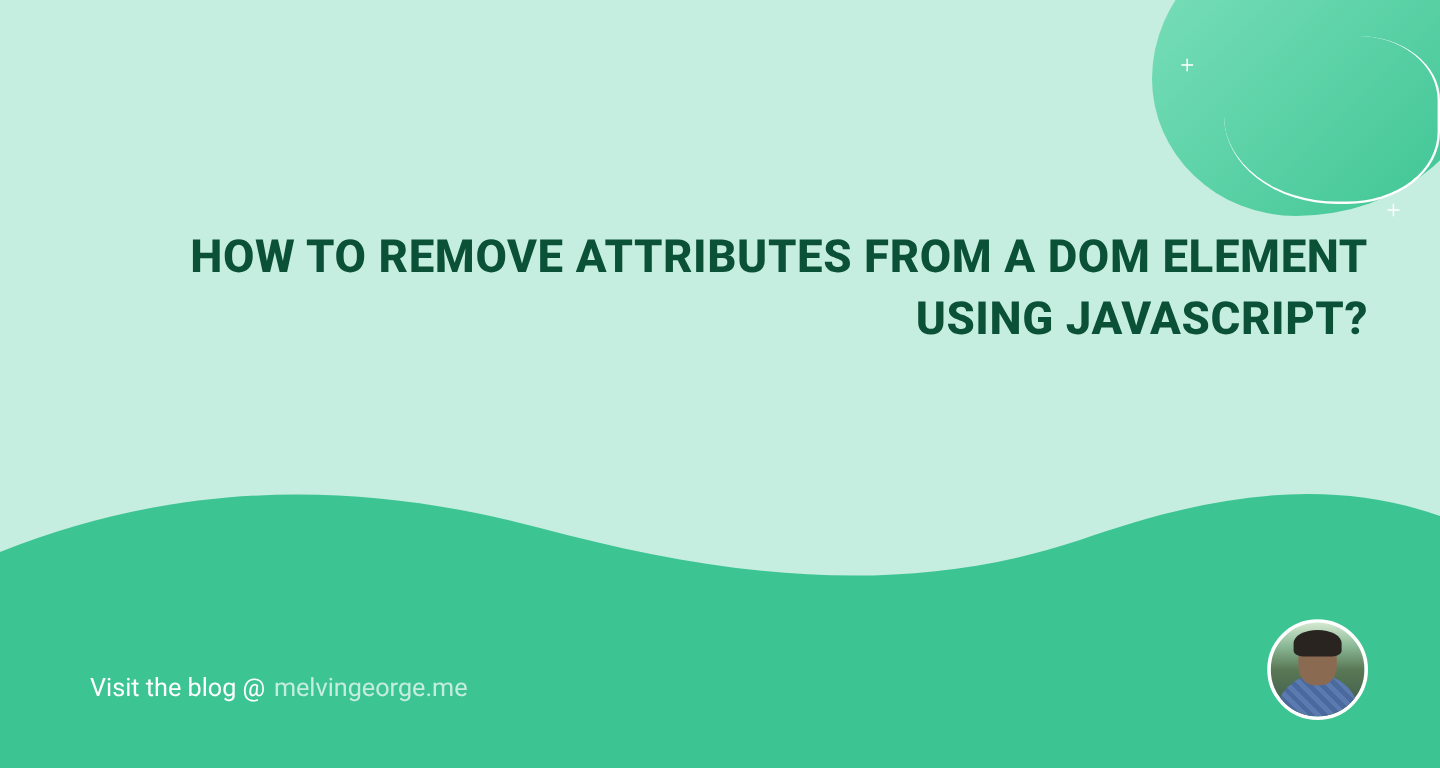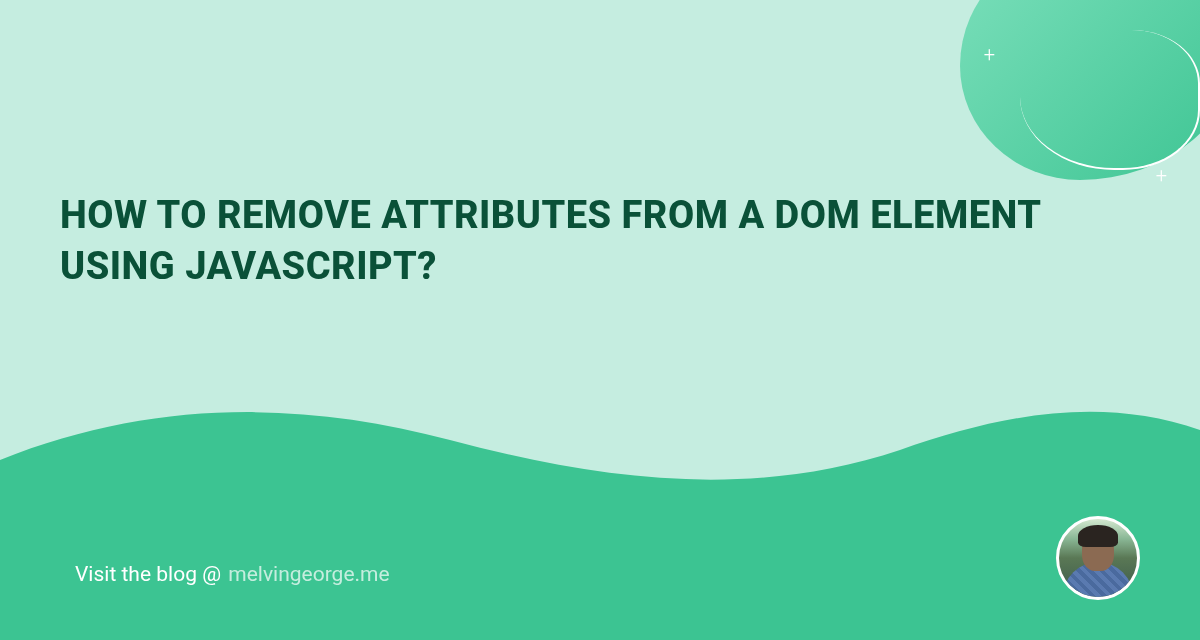--- a/index.html
+++ b/index.html
@@ -63,21 +63,21 @@
       top: 163px;
       right: 33px;
     }
     
     .title {
       position: absolute;
       top: 190px;
       left: 50%;
       transform: translateX(-50%);
       width: 90%;
-      text-align: left;
+      text-align: right;
       font-size: 38px;
       font-weight: 800;
       color: #0a5138;
       letter-spacing: 0.5px;
       line-height: 1.35;
       z-index: 5;
     }
     
     .wave-container {
       position: absolute;

